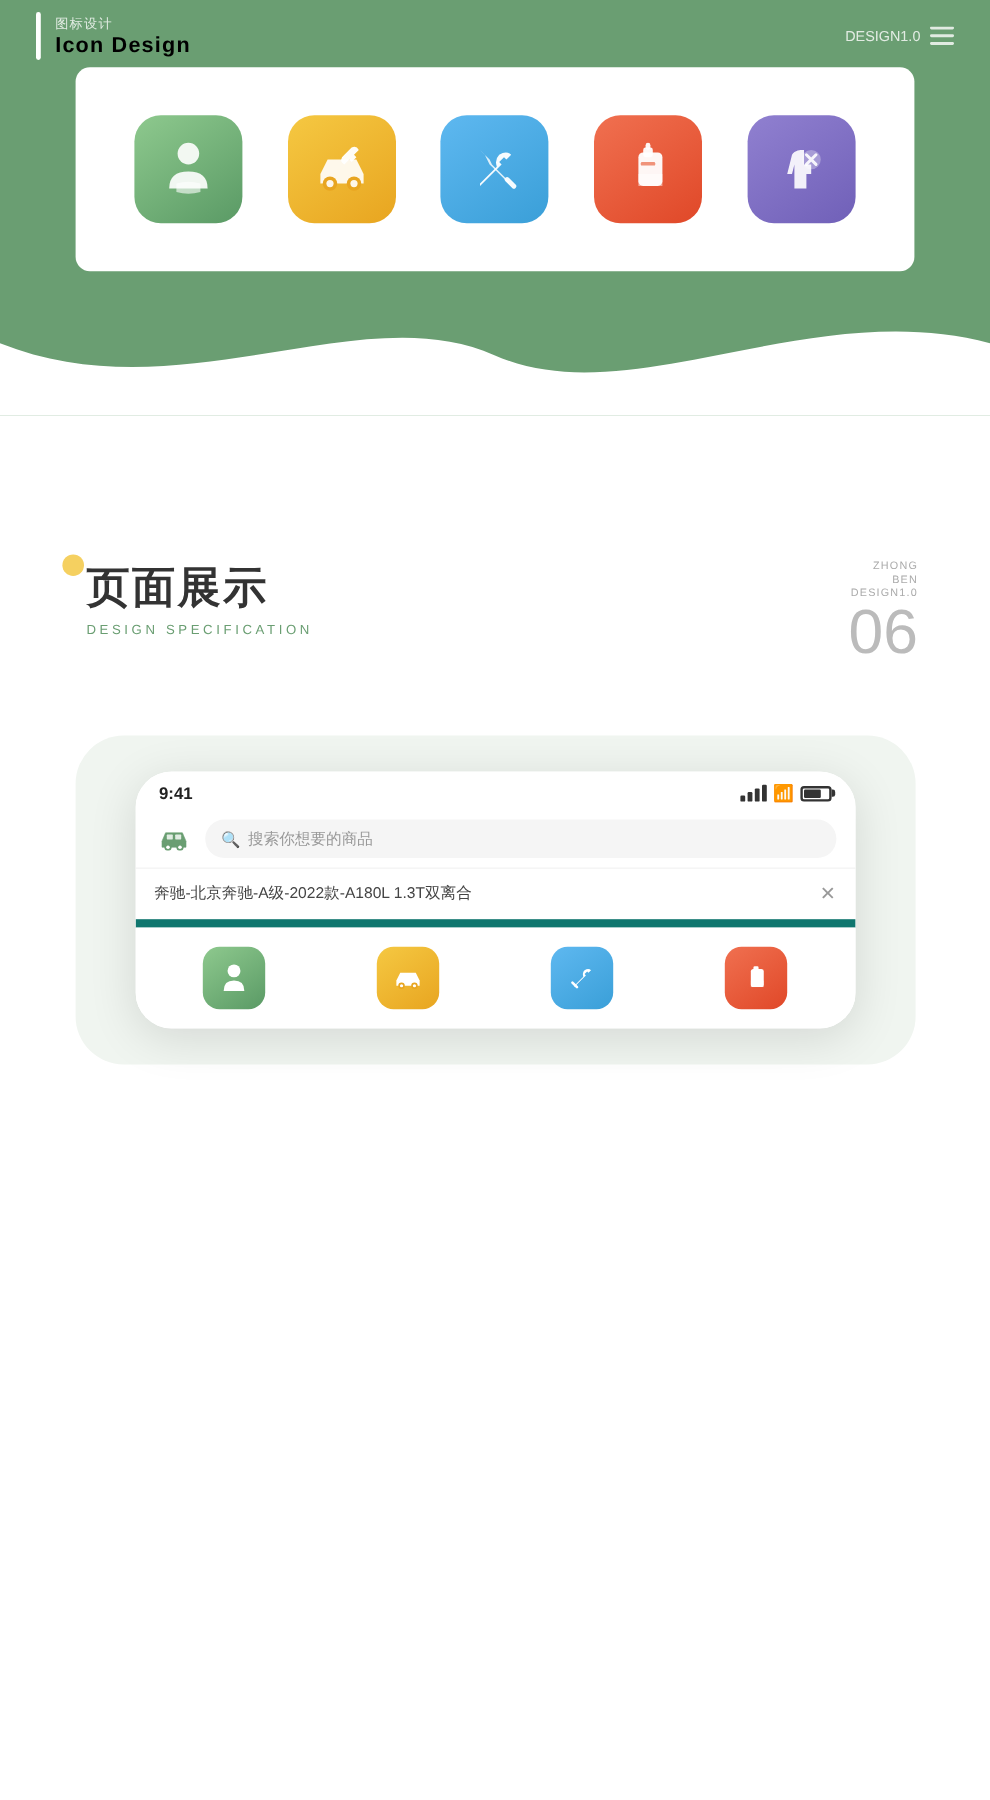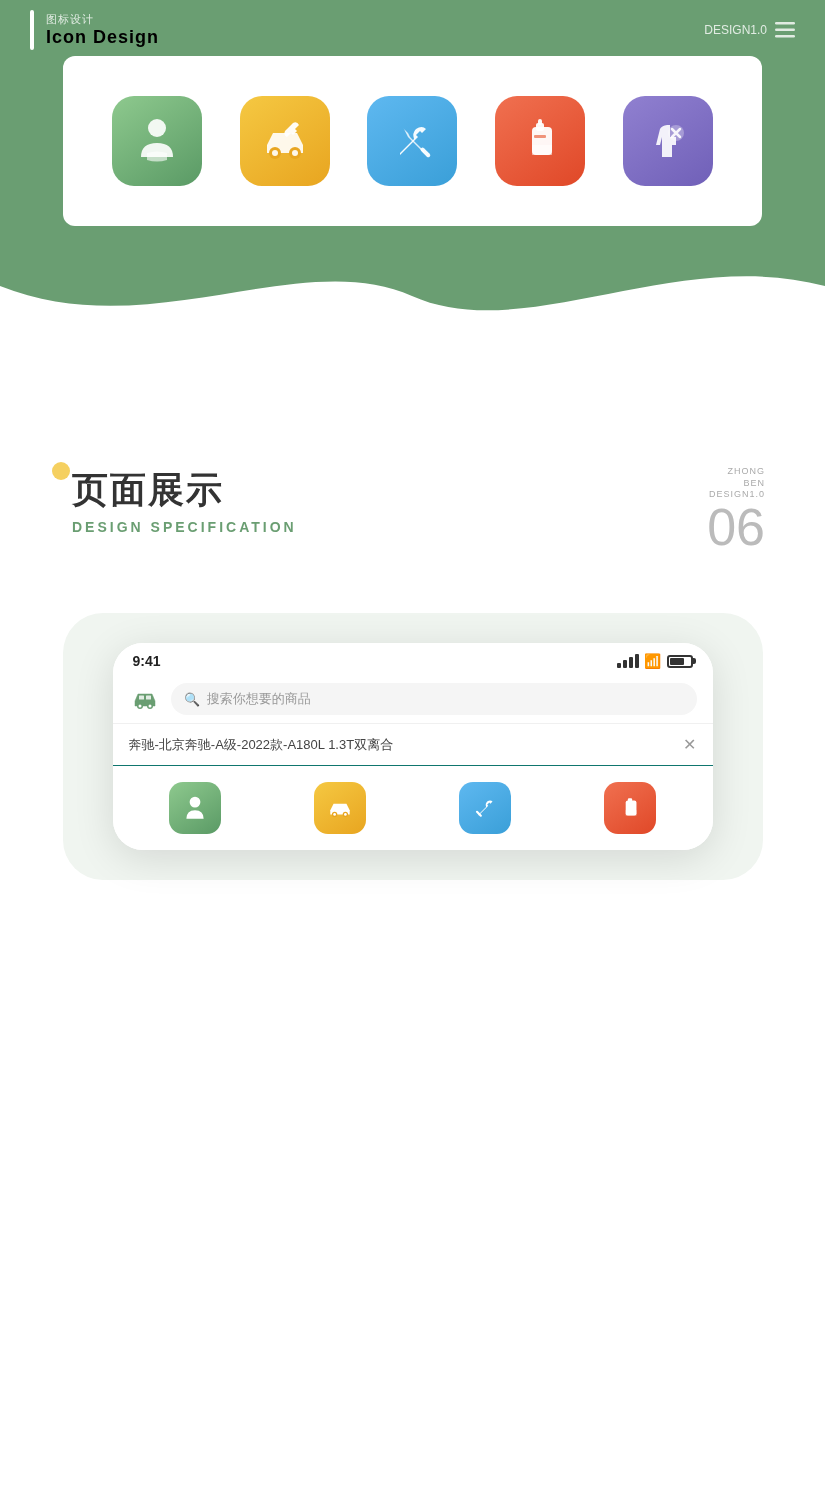--- a/index.html
+++ b/index.html
@@ -151,22 +151,22 @@
     }
 
     .section-title-zh {
       font-size: 36px;
       font-weight: 700;
       color: #333;
       letter-spacing: 2px;
     }
 
     .section-title-en {
-      font-size: 14px;
-      font-weight: 700;
+      font-size: 11px;
+      font-weight: 400;
       color: #6a9e72;
       letter-spacing: 3px;
       margin-top: 4px;
     }
 
     .section-number {
       display: flex;
       flex-direction: column;
       align-items: flex-end;
     }
@@ -314,23 +314,23 @@
     .search-bar-text {
       color: #999;
       font-size: 13px;
     }
 
     
     .search-suggestion {
       background: #fff;
       padding: 11px 16px;
       display: flex;
-      align-items: center;
+      align-items: flex-start;
       justify-content: space-between;
-      border-bottom: 1px solid #0f766e;
+      border-bottom: 7px solid #0f766e;
     }
 
     .suggestion-text {
       font-size: 13px;
       color: #444;
     }
 
     .suggestion-close {
       color: #999;
       font-size: 16px;

